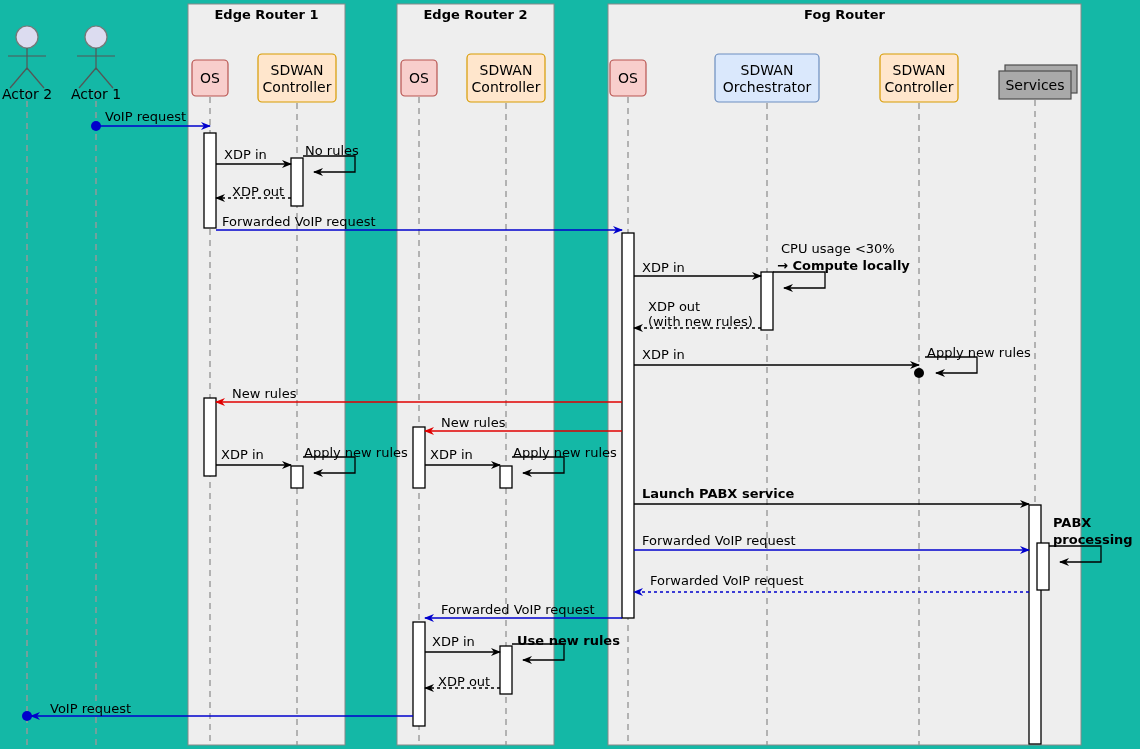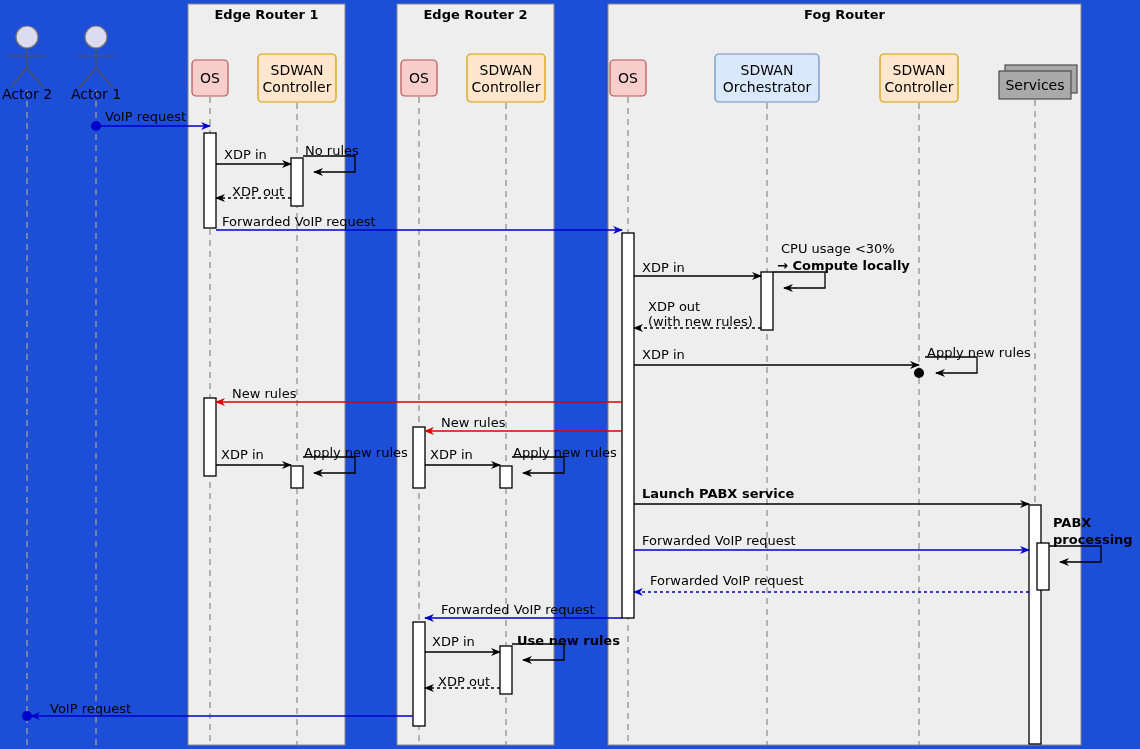--- a/index.html
+++ b/index.html
@@ -1,18 +1,18 @@
 <!DOCTYPE html>
 <html><head>
 <meta charset="utf-8">
 <title>Sequence Diagram</title>
 <style>
   html,body{margin:0;padding:0;background:#ffffff;}
   body{font-family:"DejaVu Sans","Liberation Sans",sans-serif;}
-  #canvas{position:relative;width:1140px;height:749px;background:#1d4ed8;overflow:hidden;}
+  #canvas{position:relative;width:1140px;height:749px;background:#14b8a6;overflow:hidden;}
   svg#diagram{position:absolute;left:0;top:0;width:1140px;height:749px;}
   .grp-title{font-weight:bold;font-size:13px;fill:#000;}
   .part-lbl{font-size:14px;fill:#000;}
   .msg-lbl{font-size:13px;fill:#000;}
   .msg-lbl-b{font-size:13px;fill:#000;font-weight:bold;}
   .actor-lbl{font-size:14px;fill:#000;}
 </style>
 </head>
 <body>
 

